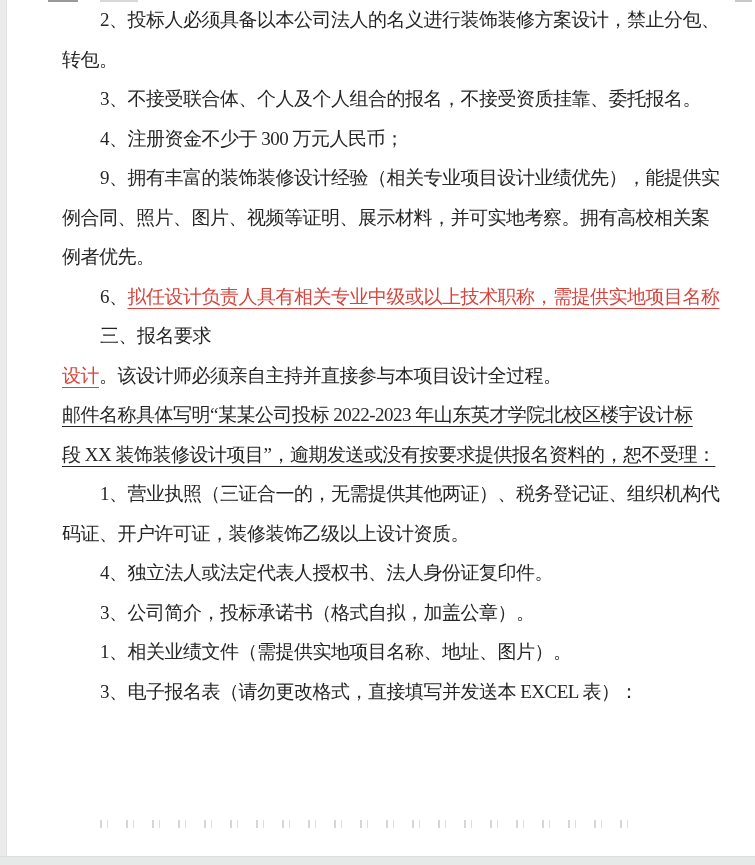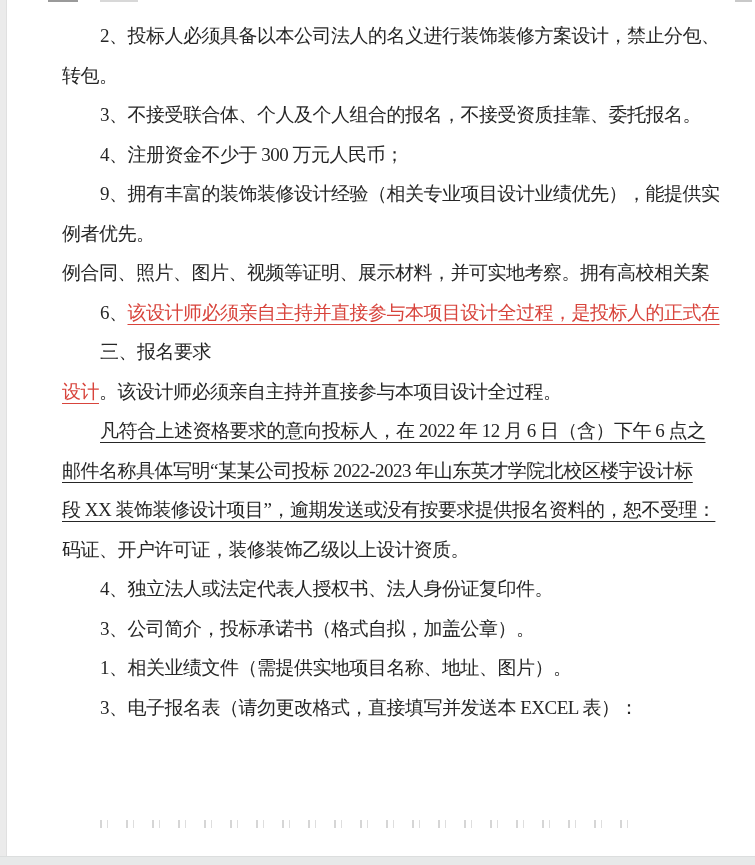--- a/index.html
+++ b/index.html
@@ -36,21 +36,21 @@
     background: #9a9a9a;
   }
   .top-mark.m1 { left: 48px;  width: 30px; }
   .top-mark.m2 { left: 100px; width: 38px; background: #d8d8d8; }
   .top-mark.m3 { left: 735px; width: 17px; background: #c9c9c9; }
 
   
   .doc {
     position: absolute;
     left: 62px;
-    top: 16px;
+    top: 0;
     width: 640px;
     font-size: 19px;
     letter-spacing: -0.5px;
     color: #262626;
     line-height: 39.5px;
   }
   .line {
     white-space: pre;
     height: 39.5px;
   }
@@ -100,28 +100,28 @@
 <div class="top-mark m2"></div>
 <div class="top-mark m3"></div>
 
 <div>
   <div class="doc">
       <div class="line indent"><span class="seg-b">2、投标人必须具备以本公司法人的名义进行装饰装修方案设计，禁止分包、</span></div>
       <div class="line"><span class="seg-b">转包。</span></div>
       <div class="line indent"><span class="seg-b">3、不接受联合体、个人及个人组合的报名，不接受资质挂靠、委托报名。</span></div>
       <div class="line indent"><span class="seg-b">4、注册资金不少于 300 万元人民币；</span></div>
       <div class="line indent"><span class="seg-b">9、拥有丰富的装饰装修设计经验（相关专业项目设计业绩优先），能提供实</span></div>
+      <div class="line"><span class="seg-b">例合同、照片、图片、视频等证明、展示材料，并可实地考察。拥有高校相关案</span></div>
       <div class="line"><span class="seg-b">例者优先。</span></div>
-      <div class="line"><span class="seg-b">例合同、照片、图片、视频等证明、展示材料，并可实地考察。拥有高校相关案</span></div>
-      <div class="line indent"><span class="seg-b">6、</span><span class="seg-ru">该设计师必须亲自主持并直接参与本项目设计全过程，是投标人的正式在</span></div>
+      <div class="line indent"><span class="seg-b">6、</span><span class="seg-ru">拟任设计负责人具有相关专业中级或以上技术职称，需提供实地项目名称</span></div>
       <div class="line indent"><span class="seg-b">三、报名要求</span></div>
       <div class="line"><span class="seg-ru">设计</span><span class="seg-b">。该设计师必须亲自主持并直接参与本项目设计全过程。</span></div>
-      <div class="line indent"><span class="seg-bu">凡符合上述资格要求的意向投标人，在 2022 年 12 月 6 日（含）下午 6 点之</span></div>
       <div class="line"><span class="seg-bu">邮件名称具体写明“某某公司投标 2022-2023 年山东英才学院北校区楼宇设计标</span></div>
       <div class="line"><span class="seg-bu">段 XX 装饰装修设计项目”，逾期发送或没有按要求提供报名资料的，恕不受理：</span></div>
+      <div class="line indent"><span class="seg-b">1、营业执照（三证合一的，无需提供其他两证）、税务登记证、组织机构代</span></div>
       <div class="line"><span class="seg-b">码证、开户许可证，装修装饰乙级以上设计资质。</span></div>
       <div class="line indent"><span class="seg-b">4、独立法人或法定代表人授权书、法人身份证复印件。</span></div>
       <div class="line indent"><span class="seg-b">3、公司简介，投标承诺书（格式自拟，加盖公章）。</span></div>
       <div class="line indent"><span class="seg-b">1、相关业绩文件（需提供实地项目名称、地址、图片）。</span></div>
       <div class="line indent"><span class="seg-b">3、电子报名表（请勿更改格式，直接填写并发送本 EXCEL 表）：</span></div>
     </div>
   <div class="clipped-next-line"></div>
 </div>
 
 </body></html>

